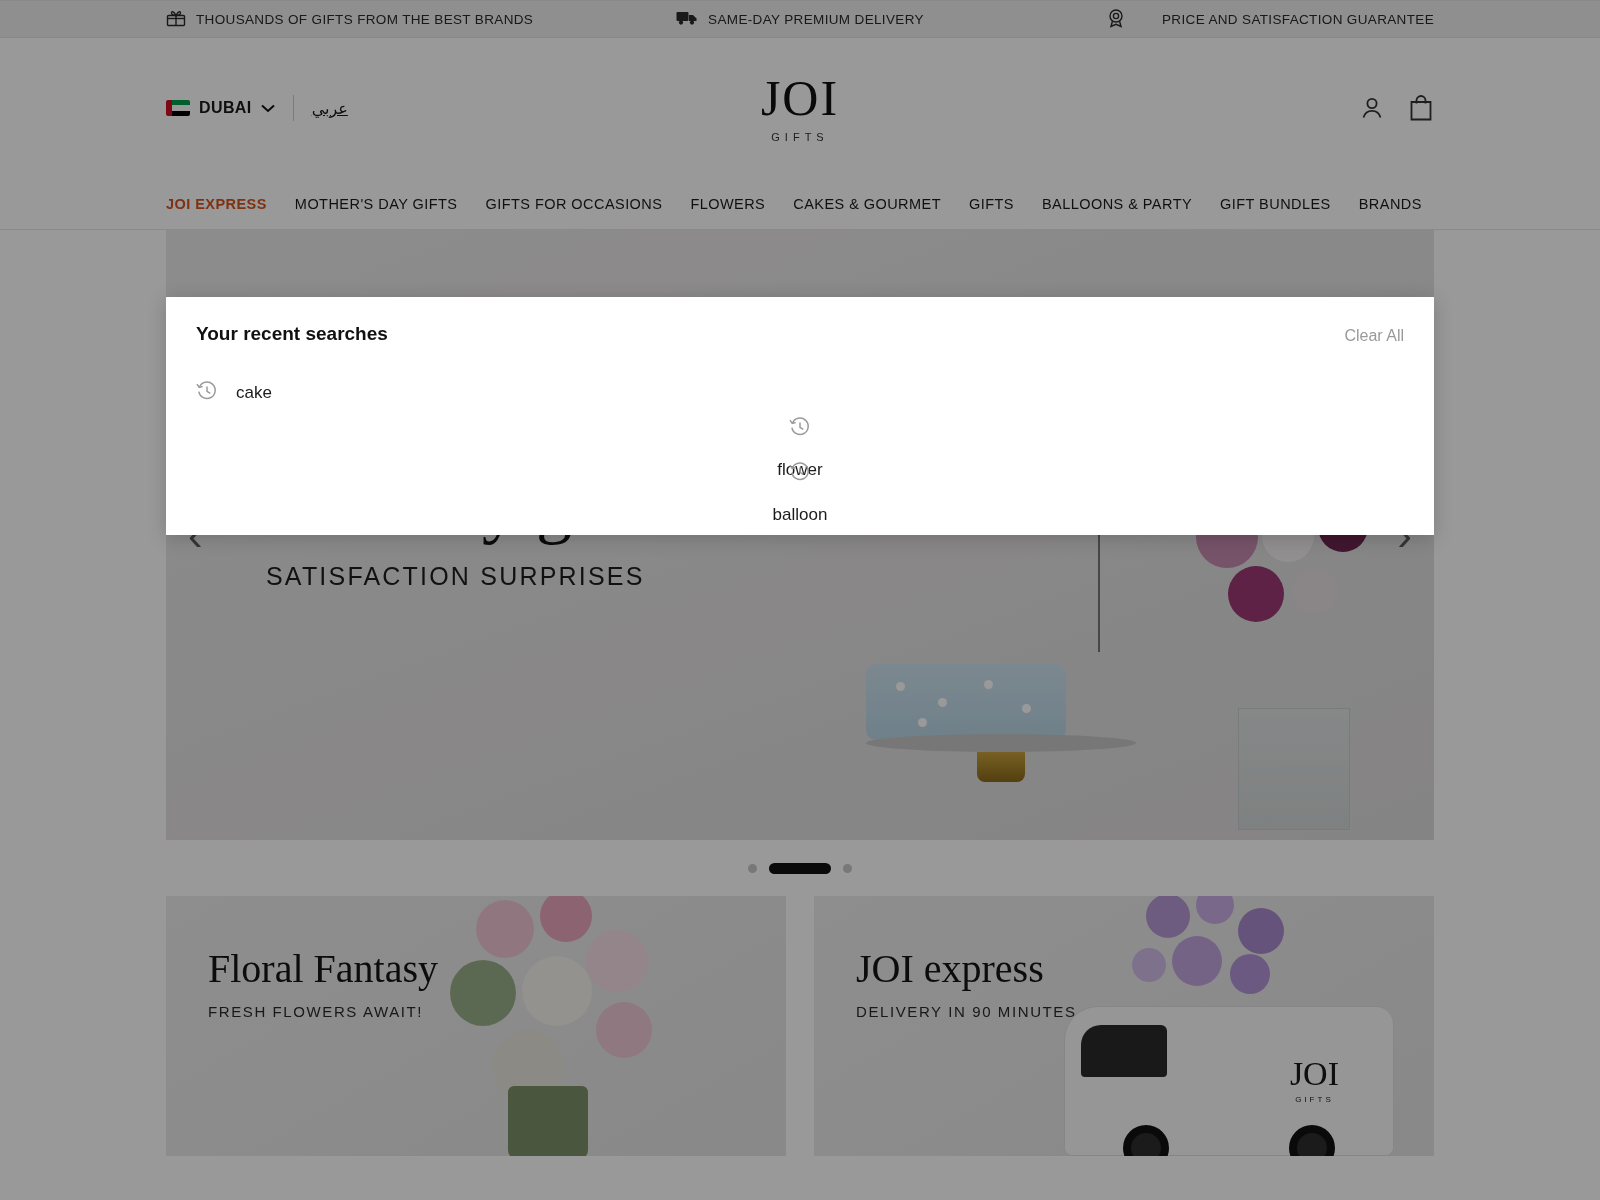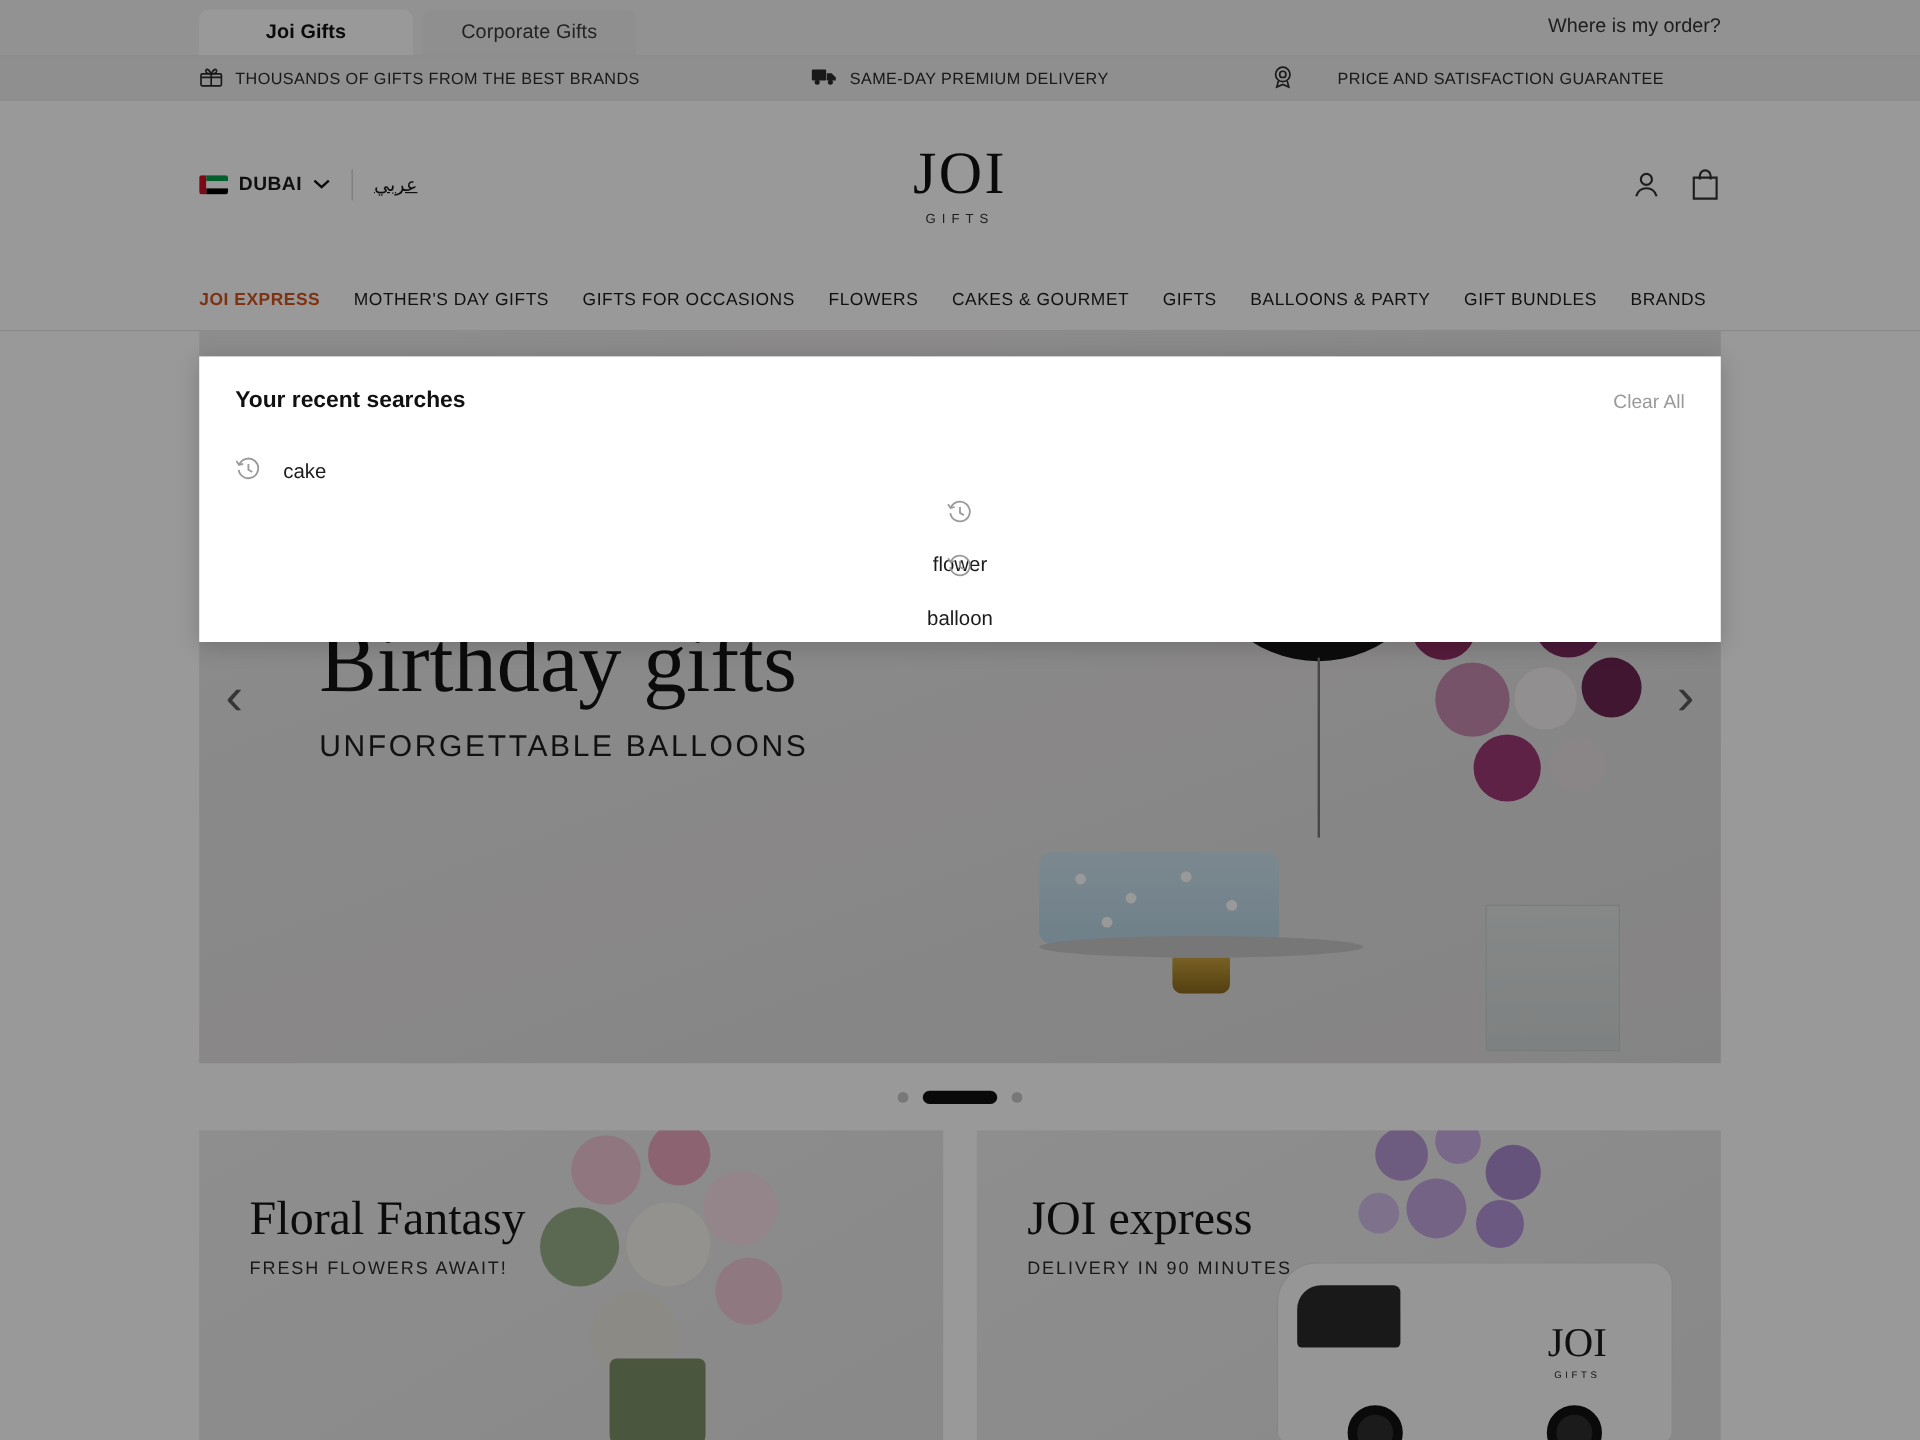--- a/index.html
+++ b/index.html
@@ -49,21 +49,21 @@
     display: flex; align-items: center;
     padding: 0 166px;
   }
   .benefit {
     display: flex; align-items: center; gap: 10px;
     flex: 1;
     font-size: 13.5px; letter-spacing: .35px;
     color: #2a2a2a;
   }
   .benefit:nth-child(2) { justify-content: center; }
-  .benefit:nth-child(3) { justify-content: center; gap: 36px; }
+  .benefit:nth-child(3) { justify-content: flex-end; gap: 36px; }
   .benefit svg { flex: none; }
 
   
   .header {
     height: 140px;
     background: #ffffff;
     display: flex; align-items: center;
     padding: 0 166px;
     position: relative;
   }
@@ -284,31 +284,20 @@
     height: 44px; cursor: pointer;
   }
   .recent-item + .recent-item { margin-top: 1px; flex-direction: column; }
   .recent-label { font-size: 17px; color: #1b1b1b; }
 </style>
 </head>
 <body>
 
 <div id="page">
 
-  <div class="topbar">
-    <div class="tab-group">
-      <div class="tab active">
-        <span>Joi Gifts</span>
-      </div>
-      <div class="tab inactive">
-        <span>Corporate Gifts</span>
-      </div>
-    </div>
-    <div class="where-order">Where is my order?</div>
-  </div>
 
   <div class="benefits">
     <div class="benefit">
       <span>
         <svg width="20" height="18" viewBox="0 0 20 18" fill="none" stroke="#2a2a2a" stroke-width="1.4">
           <rect x="1.5" y="6.5" width="17" height="10" rx="1"></rect>
           <path d="M1.5 9.5h17"></path>
           <path d="M10 6.5v10"></path>
           <path d="M10 6.5c-2.5 0-4.5-.8-4.5-2.4S7.5 1.4 10 6.5z"></path>
           <path d="M10 6.5c2.5 0 4.5-.8 4.5-2.4S12.5 1.4 10 6.5z"></path>
@@ -389,21 +378,21 @@
     <span class="nav-item">GIFTS</span>
     <span class="nav-item">BALLOONS &amp; PARTY</span>
     <span class="nav-item">GIFT BUNDLES</span>
     <span class="nav-item">BRANDS</span>
   </div>
 
   <div class="hero-wrap">
     <div class="hero">
       <div class="hero-text">
         <div class="hero-title">Birthday gifts</div>
-        <div class="hero-sub">UNFORGETTABLE BALLOONS</div>
+        <div class="hero-sub">SATISFACTION SURPRISES</div>
       </div>
 
       <div class="balloon"></div>
       <div class="balloon-tail"></div>
       <div class="bouquet">
         <span class="bloom" style="left:10px;top:40px;width:54px;height:54px;background:#8e2f63;"></span>
         <span class="bloom" style="left:62px;top:6px;width:48px;height:48px;background:#efe7e9;"></span>
         <span class="bloom" style="left:112px;top:34px;width:58px;height:58px;background:#7a2a5e;"></span>
         <span class="bloom" style="left:30px;top:96px;width:62px;height:62px;background:#c68bb0;"></span>
         <span class="bloom" style="left:96px;top:100px;width:52px;height:52px;background:#f3eef0;"></span>

